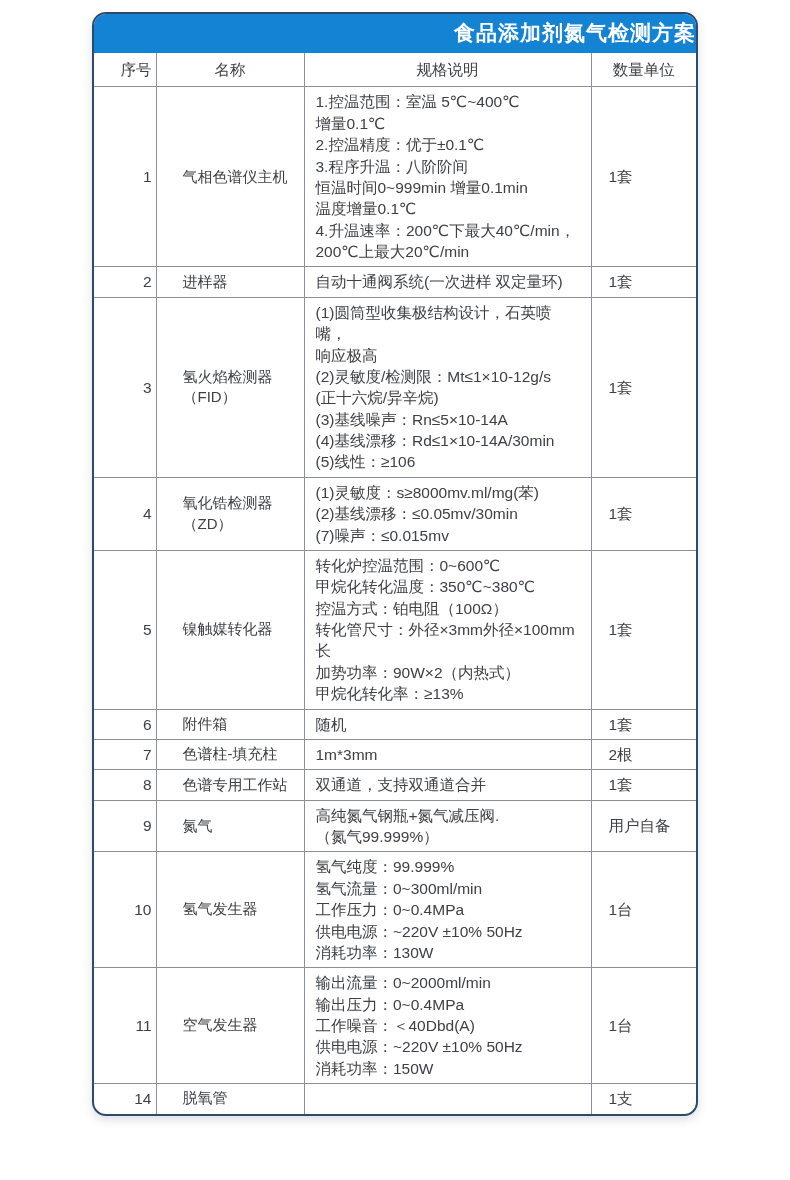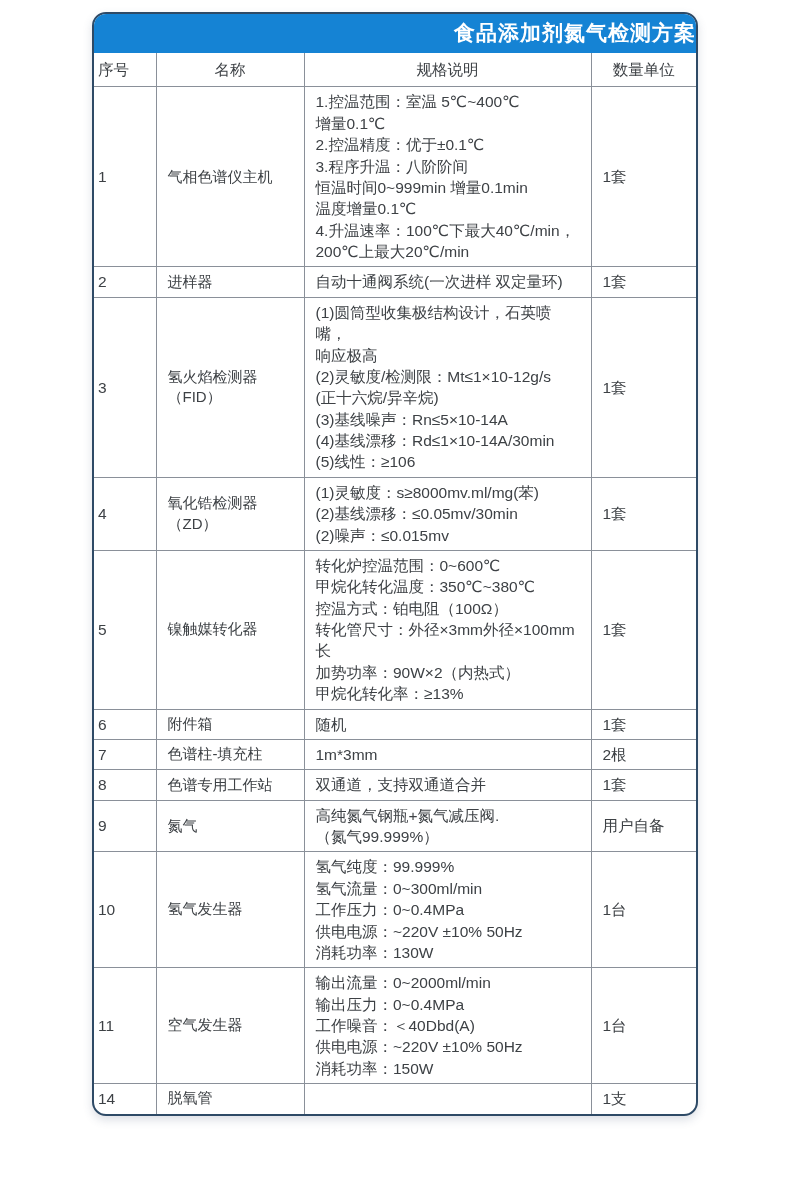--- a/index.html
+++ b/index.html
@@ -48,24 +48,24 @@
     border:1px solid var(--grid);
     vertical-align:middle;
     font-weight:normal;
     color:var(--text);
     padding:4px 10px;
   }
   thead th{
     padding:6px 10px;
     text-align:center;
   }
-  th.no,td.no{text-align:left;padding-left:4px;padding-right:4px;margin-left:16px;}
-  td.name{text-align:left;padding-left:11px;font-size:15px;}
+  th.no,td.no{text-align:right;padding-left:4px;padding-right:4px;margin-left:16px;}
+  td.name{text-align:left;padding-left:26px;font-size:15px;}
   td.spec{text-align:left;padding-left:11px;}
-  td.qty{text-align:left;padding-left:11px;margin-left:24px;}
+  td.qty{text-align:left;padding-left:17px;margin-left:24px;}
   td.spec div{white-space:normal;}
   
   tr > *:first-child{border-left:none;}
   tr > *:last-child{border-right:none;}
   thead tr > *{border-top:none;}
   tbody tr:last-child > *{border-bottom:none;}
 </style>
 </head>
 <body>
 
@@ -90,21 +90,21 @@
   <tr class="row">
     <td class="no">1</td>
     <td class="name">气相色谱仪主机</td>
     <td class="spec">
             <div>1.控温范围：室温 5℃~400℃</div>
             <div>增量0.1℃</div>
             <div>2.控温精度：优于±0.1℃</div>
             <div>3.程序升温：八阶阶间</div>
             <div>恒温时间0~999min 增量0.1min</div>
             <div>温度增量0.1℃</div>
-            <div>4.升温速率：100℃下最大40℃/min，</div>
+            <div>4.升温速率：200℃下最大40℃/min，</div>
             <div>200℃上最大20℃/min</div>
           </td>
     <td class="qty">1套</td>
   </tr>
 
   <tr class="row">
     <td class="no">2</td>
     <td class="name">进样器</td>
     <td class="spec">
             <div>自动十通阀系统(一次进样 双定量环)</div>
@@ -126,21 +126,21 @@
           </td>
     <td class="qty">1套</td>
   </tr>
 
   <tr class="row">
     <td class="no">4</td>
     <td class="name">氧化锆检测器（ZD）</td>
     <td class="spec">
             <div>(1)灵敏度：s≥8000mv.ml/mg(苯)</div>
             <div>(2)基线漂移：≤0.05mv/30min</div>
-            <div>(2)噪声：≤0.015mv</div>
+            <div>(7)噪声：≤0.015mv</div>
           </td>
     <td class="qty">1套</td>
   </tr>
 
   <tr class="row">
     <td class="no">5</td>
     <td class="name">镍触媒转化器</td>
     <td class="spec">
             <div>转化炉控温范围：0~600℃</div>
             <div>甲烷化转化温度：350℃~380℃</div>

